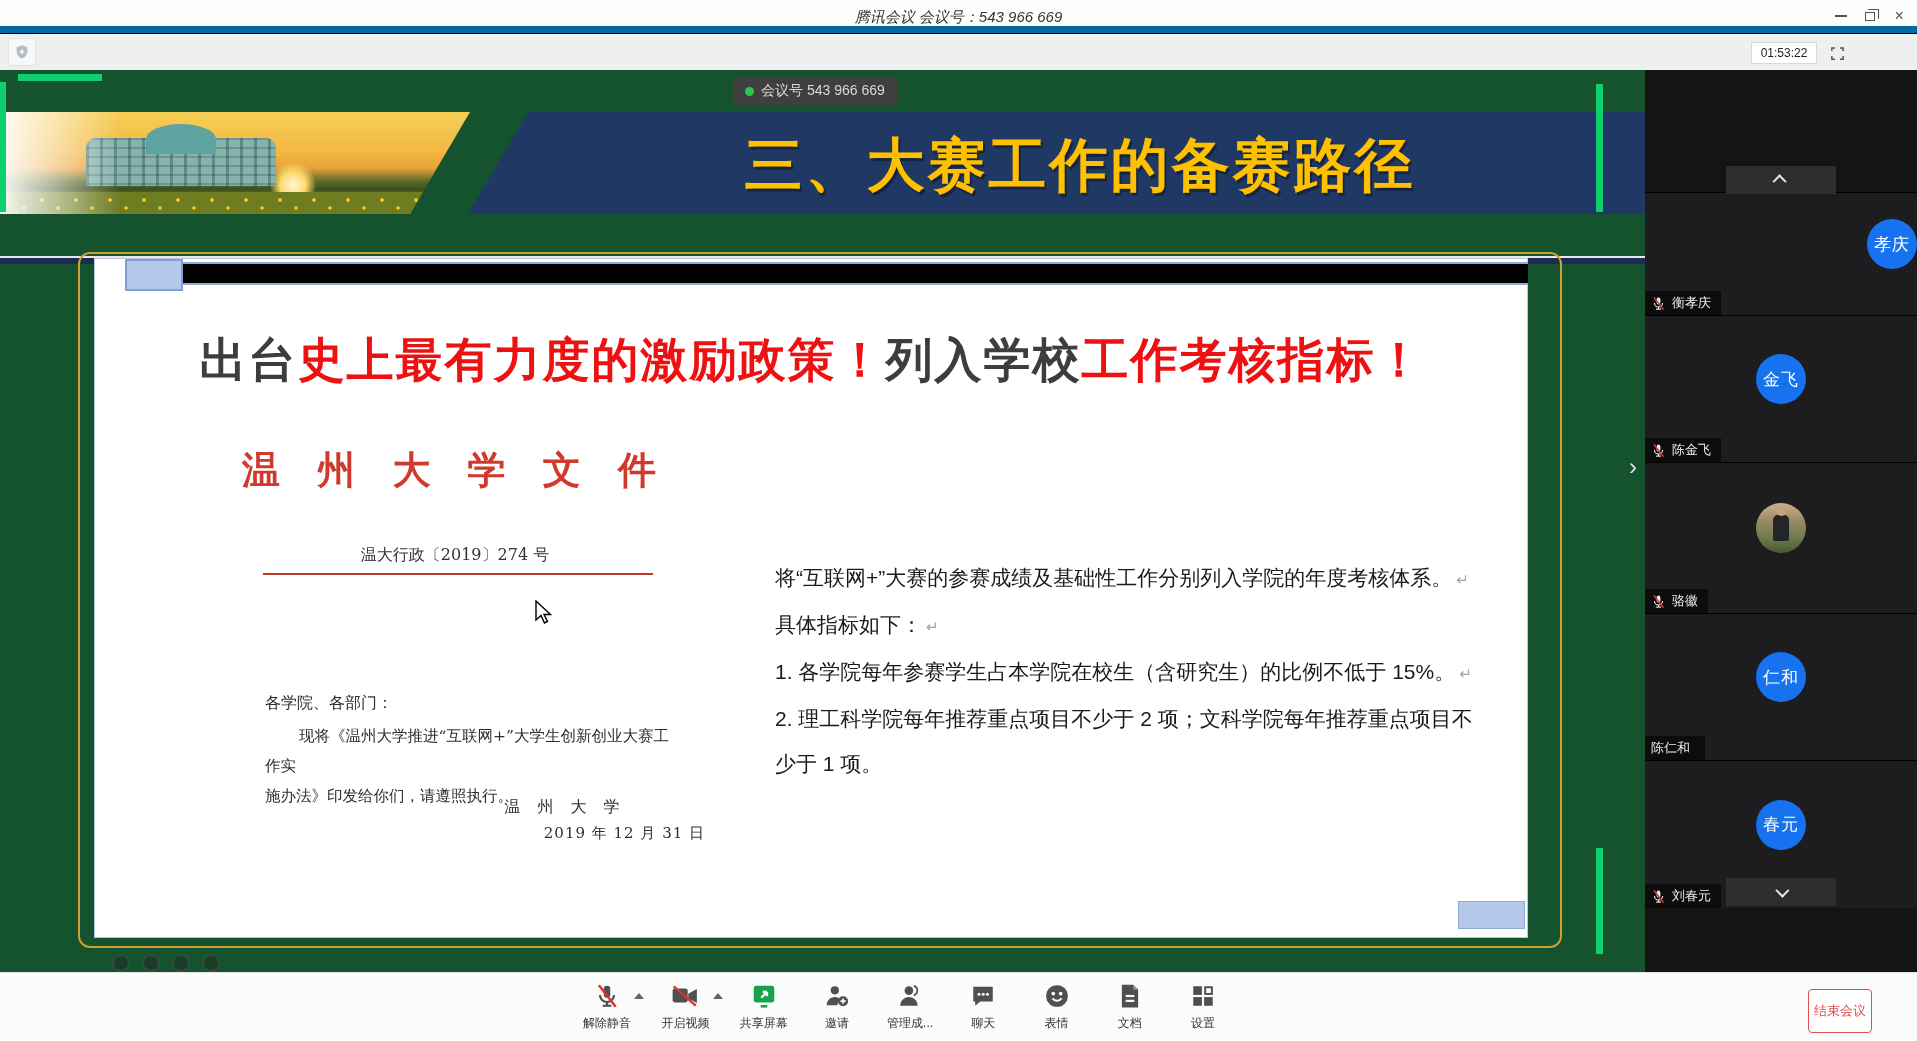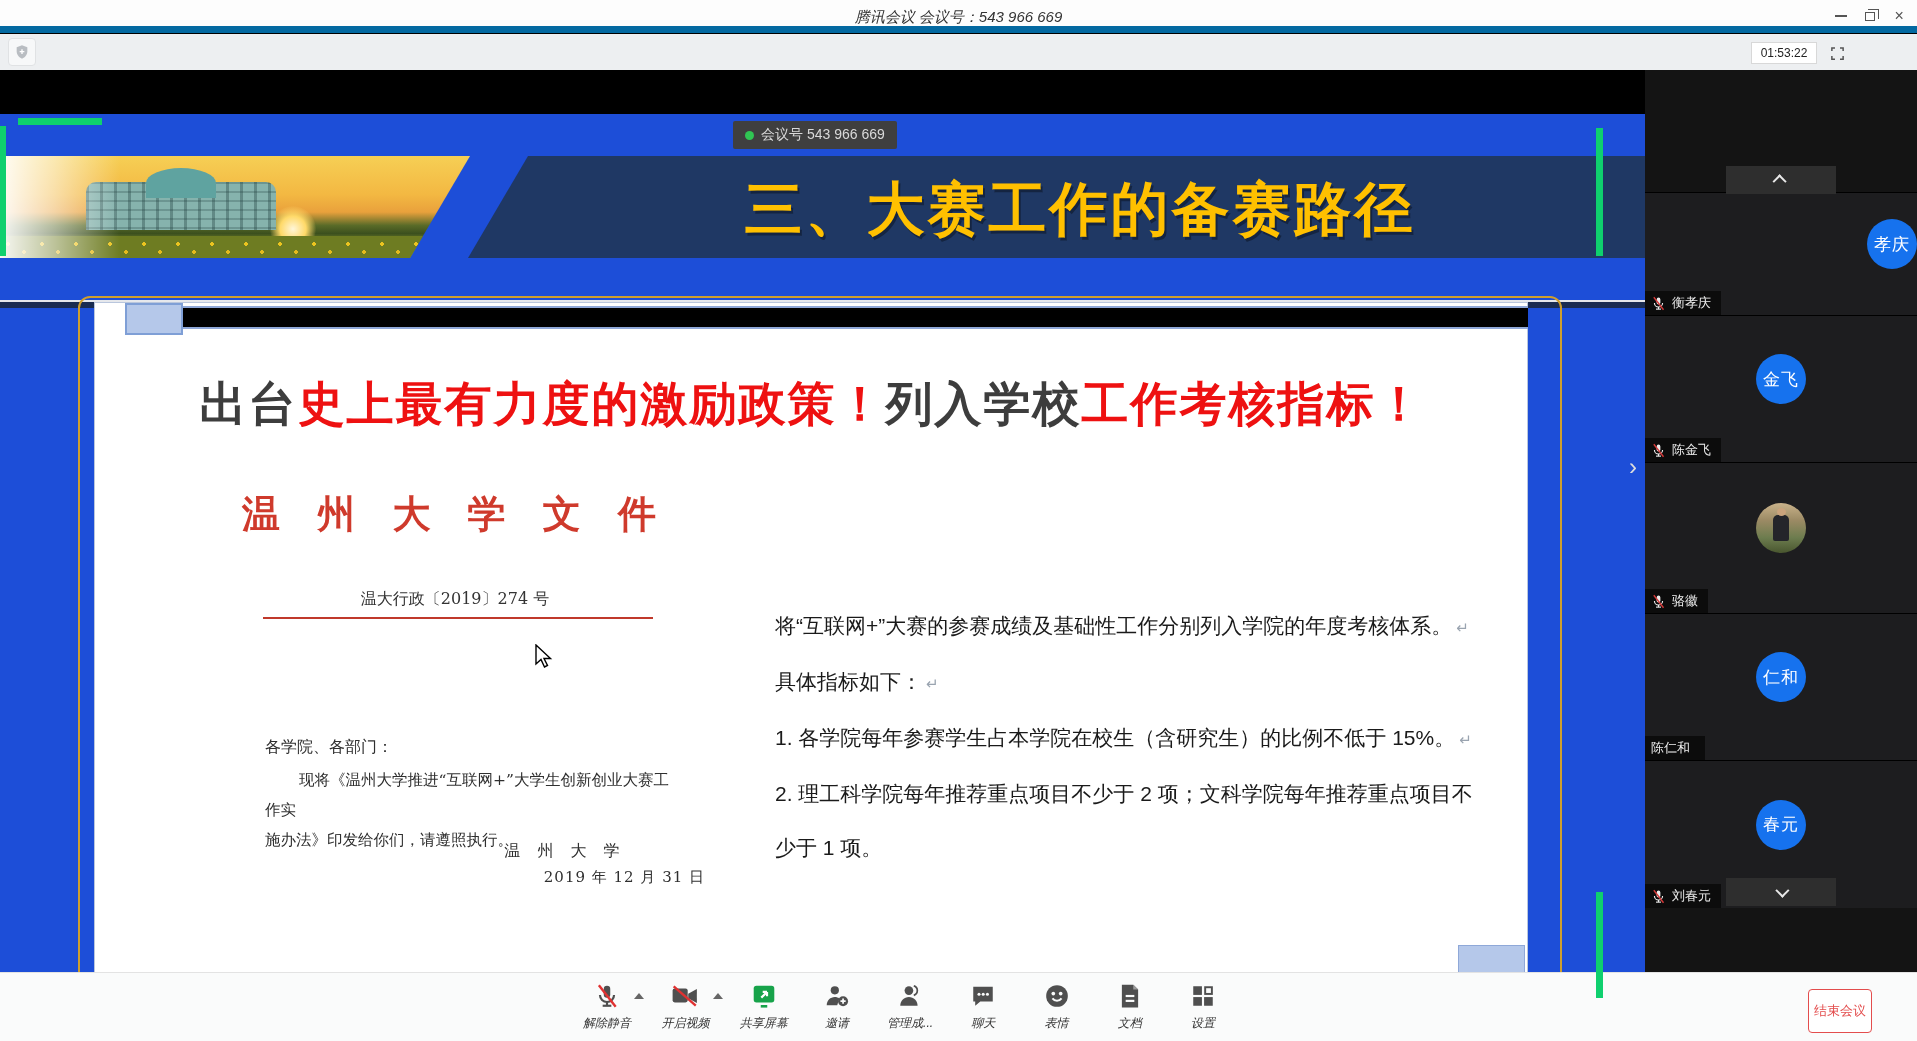--- a/index.html
+++ b/index.html
@@ -15,21 +15,21 @@
   .glyph-max { width:10px; height:9px; border:1.5px solid #555; position:relative; background:#fdfdfd; }
   .glyph-max:before { content:""; position:absolute; left:2px; top:-4px; width:10px; height:9px; border:1.5px solid #555; border-bottom:none; border-left:none; }
   .glyph-close { font-size:16px; color:#555; line-height:1; }
 
   .subbar { position:absolute; left:0; top:34px; width:1917px; height:36px; background:#edeff1; }
   .shield-btn { position:absolute; left:8px; top:4px; width:28px; height:28px; background:#f7f8f9; border:1px solid #e0e2e4; border-radius:4px; display:flex; align-items:center; justify-content:center; }
   .timerbox { position:absolute; right:100px; top:8px; width:66px; height:22px; background:#fff; border:1px solid #d8d8d8; font-size:12px; color:#222; display:flex; align-items:center; justify-content:center; }
   .fs-btn { position:absolute; right:70px; top:9px; width:20px; height:20px; display:flex; align-items:center; justify-content:center; }
 
   
-  .share-area { position:absolute; left:0; top:70px; width:1645px; height:902px; background:#1d4ed8; overflow:hidden;margin-top:44px; }
+  .share-area { position:absolute; left:0; top:70px; width:1645px; height:902px; background:#14532d; overflow:hidden; }
 
   .meet-badge { position:absolute; left:733px; top:7px; height:28px; padding:0 12px; background:#3f3f3f; border-radius:2px; display:flex; align-items:center; gap:7px; z-index:30; }
   .meet-badge .dot { width:9px; height:9px; border-radius:50%; background:#30c553; }
   .meet-badge .txt { font-size:14px; color:#d9d9d9; }
 
   
   .band { position:absolute; left:0; top:42px; width:1645px; height:102px; }
   .band-navy { position:absolute; left:0; top:0; width:1645px; height:102px; background:#1f3864; clip-path:polygon(528px 0,1645px 0,1645px 100%,468px 100%); }
   .band-photo { position:absolute; left:0; top:0; width:470px; height:102px; clip-path:polygon(0 0,470px 0,410px 100%,0 100%); overflow:hidden;
     background:linear-gradient(180deg,#f6cf55 0%,#f3b842 38%,#e9a13c 55%,#5a6b28 68%,#3c501e 76%,#77842b 84%,#8a942f 100%); }
@@ -66,21 +66,21 @@
   .doc-masthead { position:absolute; left:140px; top:186px; width:440px; text-align:center; font-size:38px; font-weight:bold; color:#cf3a2c; letter-spacing:12px; white-space:nowrap; }
   .doc-number { position:absolute; left:160px; top:286px; width:400px; text-align:center; font-size:16px; color:#333; }
   .doc-rule { position:absolute; left:168px; top:314px; width:390px; height:2px; background:#c0392b; }
   .doc-title { position:absolute; left:150px; top:352px; width:430px; text-align:center; font-size:20px; font-weight:bold; line-height:30px; }
   .doc-salut { position:absolute; left:170px; top:434px; font-size:16px; }
   .doc-body { position:absolute; left:170px; top:462px; width:410px; font-size:15.5px; line-height:30px; }
   .doc-body .indent { text-indent:2.2em; }
   .doc-sign { position:absolute; left:330px; top:538px; width:280px; text-align:center; font-size:16px; letter-spacing:6px; }
   .doc-date { position:absolute; left:330px; top:565px; width:280px; text-align:right; font-size:15px; letter-spacing:1px; }
 
-  .notes { position:absolute; left:680px; top:296px; width:700px; font-size:21px; color:#1a1a1a; line-height:54px; }
+  .notes { position:absolute; left:680px; top:296px; width:700px; font-size:21px; color:#1a1a1a; line-height:45px; }
   .notes .ret { color:#9aa4b0; font-size:15px; margin-left:4px; }
 
   .ph-corner-br { position:absolute; left:1363px; top:642px; width:67px; height:28px; background:#b5c8ea; border:1px solid #8fa8d8; }
 
   .annot-dots { position:absolute; left:112px; top:884px; display:flex; gap:12px; opacity:.5; }
   .annot-dots .c { width:18px; height:18px; border-radius:50%; border:2px solid #4a4a4a; background:#222; }
 
   .cursor-svg { position:absolute; left:534px; top:530px; z-index:40; }
 
   .collapse-handle { position:absolute; left:1622px; top:445px; width:22px; height:44px; display:flex; align-items:center; justify-content:center; color:#ddd; font-size:24px; z-index:6; }
@@ -99,21 +99,21 @@
   .avatar.photo .fig { position:absolute; left:17px; top:12px; width:16px; height:26px; background:#24252a; border-radius:5px 5px 2px 2px; }
   .avatar.photo .fig:before { content:""; position:absolute; left:4px; top:-7px; width:9px; height:8px; border-radius:50%; background:#caa37c; }
   .namebar { position:absolute; left:0; bottom:0; height:24px; min-width:60px; max-width:272px; background:rgba(8,8,8,.78); display:flex; align-items:center; gap:6px; padding:0 10px 0 6px; }
   .namebar .nm { font-size:13px; color:#ececec; white-space:nowrap; }
 
   
   .toolbar { position:absolute; left:0; top:972px; width:1917px; height:69px; background:#fafbfb; border-top:1px solid #e3e3e3; }
   .tb-row { position:absolute; left:575px; top:8px; width:660px; display:flex; justify-content:space-between; align-items:flex-start; }
   .tb-btn { display:flex; flex-direction:column; align-items:center; width:64px; cursor:default; }
   .tb-btn .ico { height:30px; display:flex; align-items:center; justify-content:center; }
-  .tb-btn .lbl { font-size:12px; color:#333; margin-top:4px; white-space:nowrap;font-style:italic; }
+  .tb-btn .lbl { font-size:12px; color:#333; margin-top:4px; white-space:nowrap; }
   .tb-caret { width:0; height:0; border-left:5px solid transparent; border-right:5px solid transparent; border-bottom:6px solid #666; margin-top:12px; margin-left:-14px; }
   .end-btn { position:absolute; right:45px; top:16px; width:64px; height:44px; background:#fff; border:1px solid #e34d4d; border-radius:4px; color:#e34d4d; font-size:13px; display:flex; align-items:center; justify-content:center; }
 </style>
 </head>
 <body>
 
 <div id="app">
 
   <div class="titlebar">
     <div class="wtitle">腾讯会议 会议号：543 966 669</div>

